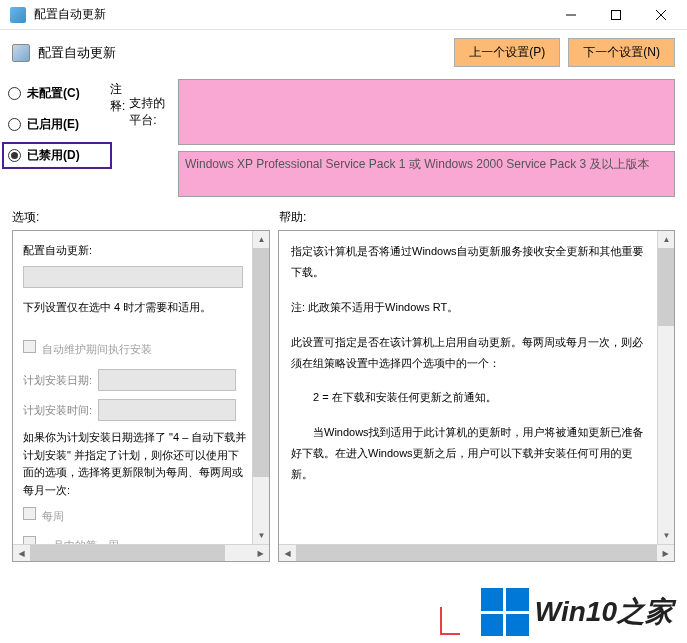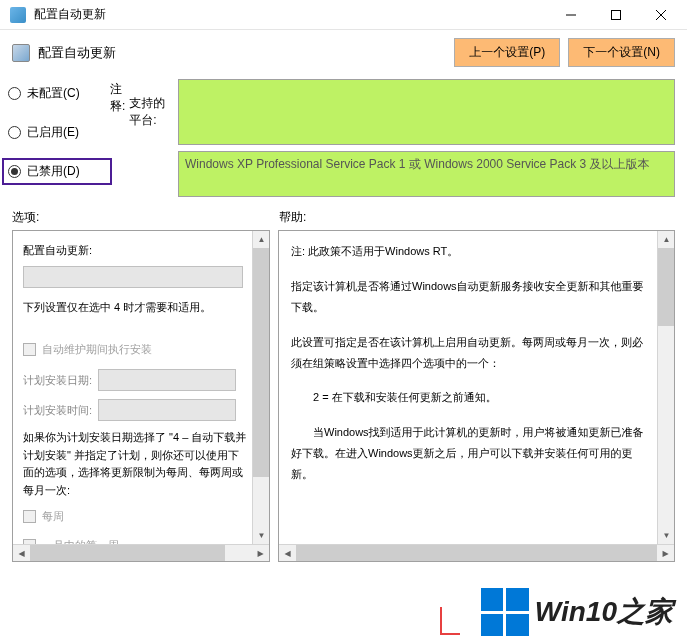--- a/index.html
+++ b/index.html
@@ -58,22 +58,23 @@
 
     .config-row {
       display: flex;
       padding: 4px 12px 4px 8px;
       gap: 4px;
     }
     .radio-col {
       width: 98px;
       display: flex;
       flex-direction: column;
-      gap: 22px;
+      gap: 14px;
       padding-top: 6px;
+      font-weight: bold;
     }
     .radio-item {
       display: flex;
       align-items: center;
       gap: 6px;
       cursor: pointer;
     }
     .radio-item.highlighted {
       border: 2px solid #4c1d95;
       padding: 3px 4px;
@@ -98,21 +99,21 @@
       width: 64px;
       display: flex;
       flex-direction: row;
       padding-top: 2px;
     }
     .label-comment { height: 60px; }
     .label-platform { padding-top: 14px; }
     .fields-col { flex: 1; display: flex; flex-direction: column; gap: 6px; }
     .textarea-box {
       border: 1px solid #a0a0a0;
-      background: #bef264;
+      background: #f9a8d4;
       padding: 4px 6px;
       font-size: 12px;
       line-height: 1.4;
       overflow: auto;
       resize: none;
       font-family: inherit;
     }
     .comment-box { height: 66px; }
     .platform-box { height: 46px; color: #555; }
 
@@ -146,21 +147,21 @@
     .help-panel .panel-content { padding: 10px 12px; line-height: 1.9; }
     .opt-title { margin-bottom: 6px; }
     .disabled-select {
       width: 220px; height: 22px;
       background: #e6e6e6;
       border: 1px solid #c0c0c0;
       margin-bottom: 10px;
     }
     .opt-note { margin-bottom: 24px; }
     .check-item {
-      display: flex; align-items: center; gap: 6px;
+      display: flex; align-items: flex-start; gap: 6px;
       color: #a0a0a0;
       margin-bottom: 10px;
     }
     .checkbox {
       width: 13px; height: 13px;
       border: 1px solid #b0b0b0;
       background: #f0f0f0;
     }
     .sched-row {
       display: flex; align-items: center; gap: 6px;
@@ -355,22 +356,22 @@
       <div class="scroll-arrow">◀</div>
       <div class="scroll-track">
           <div class="scroll-thumb-h" style="width:88%"></div>
         </div>
       <div class="scroll-arrow">▶</div>
     </div>
   </div>
 
   <div class="panel help-panel">
     <div class="panel-content">
+      <div class="help-para">指定该计算机是否将通过Windows自动更新服务接收安全更新和其他重要下载。</div>
       <div class="help-para">注: 此政策不适用于Windows RT。</div>
-      <div class="help-para">指定该计算机是否将通过Windows自动更新服务接收安全更新和其他重要下载。</div>
       <div class="help-para">此设置可指定是否在该计算机上启用自动更新。每两周或每月一次，则必须在组策略设置中选择四个选项中的一个：</div>
       <div class="help-para help-indent">2 = 在下载和安装任何更新之前通知。</div>
       <div class="help-para help-indent">当Windows找到适用于此计算机的更新时，用户将被通知更新已准备好下载。在进入Windows更新之后，用户可以下载并安装任何可用的更新。</div>
 
     </div>
     <div class="v-scrollbar">
       <div class="scroll-arrow">▲</div>
       <div class="scroll-track-v">
           <div class="scroll-thumb-v" style="height:28%"></div>
         </div>

